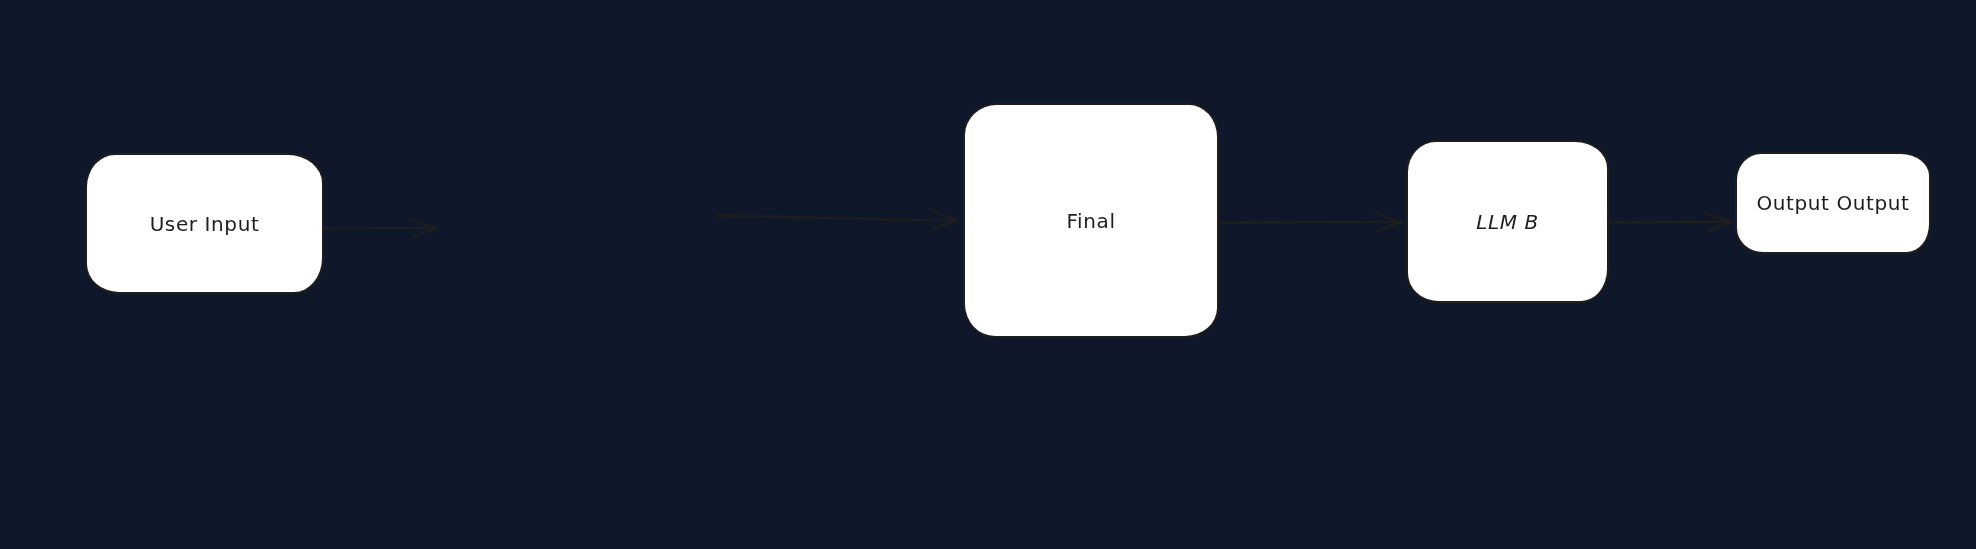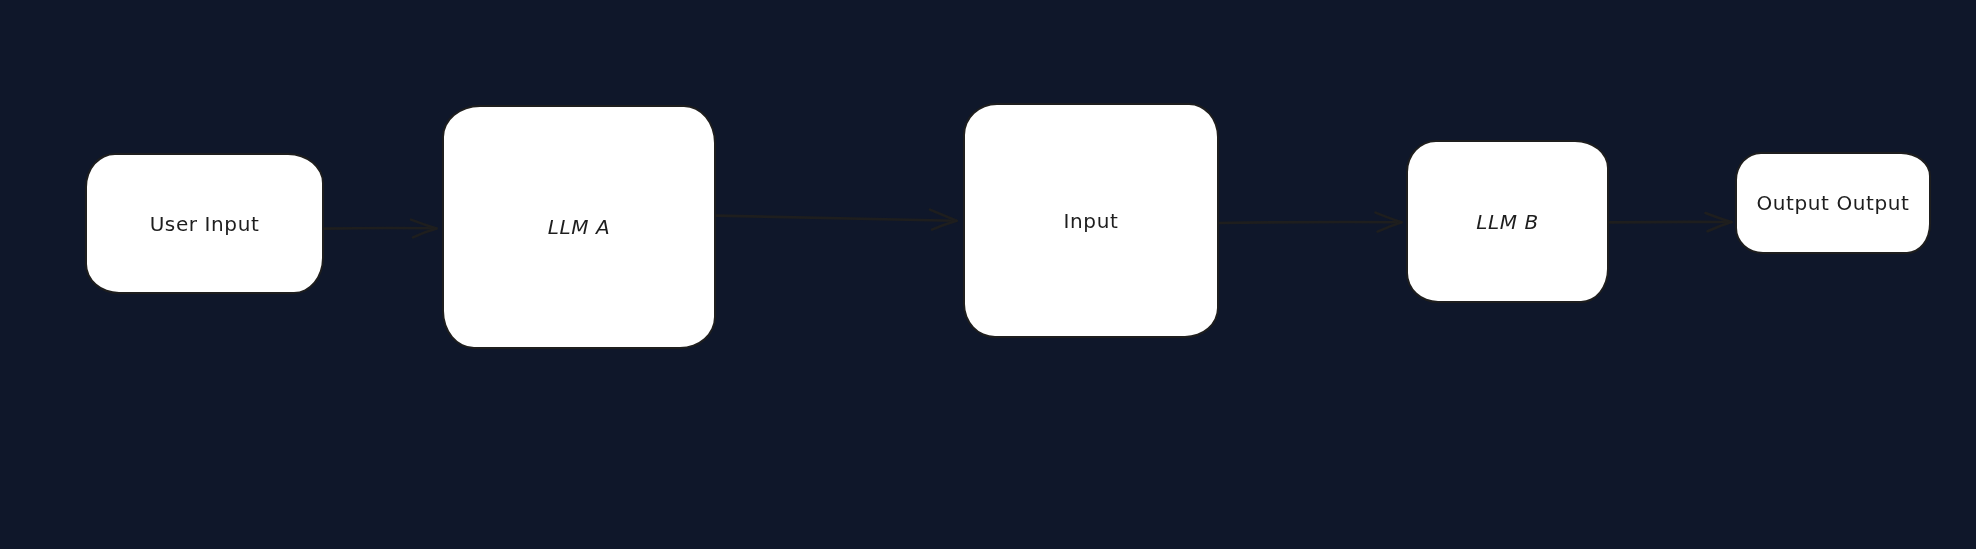--- a/index.html
+++ b/index.html
@@ -95,26 +95,23 @@
       <path d="M 1610 222.4 Q 1670 221.6 1728.5 222"></path>
       <path d="M 1705.5 213 Q 1720 218.6 1731.5 222.1"></path>
       <path d="M 1731.5 222.1 Q 1719.5 226 1707.5 231.2"></path>
     </g>
   </svg>
 
   <div class="node node-user-input">
     <span class="label">User Input</span>
   </div>
 
-  <div class="node node-llm-a">
-    <span class="label label-italic">LLM A</span>
-  </div>
 
   <div class="node node-output">
-    <span class="label">Input</span>
+    <span class="label">Final</span>
   </div>
 
   <div class="node node-llm-b">
     <span class="label label-italic">LLM B</span>
   </div>
 
   <div class="node node-final-output">
     <span class="label">Output Output</span>
   </div>
 

